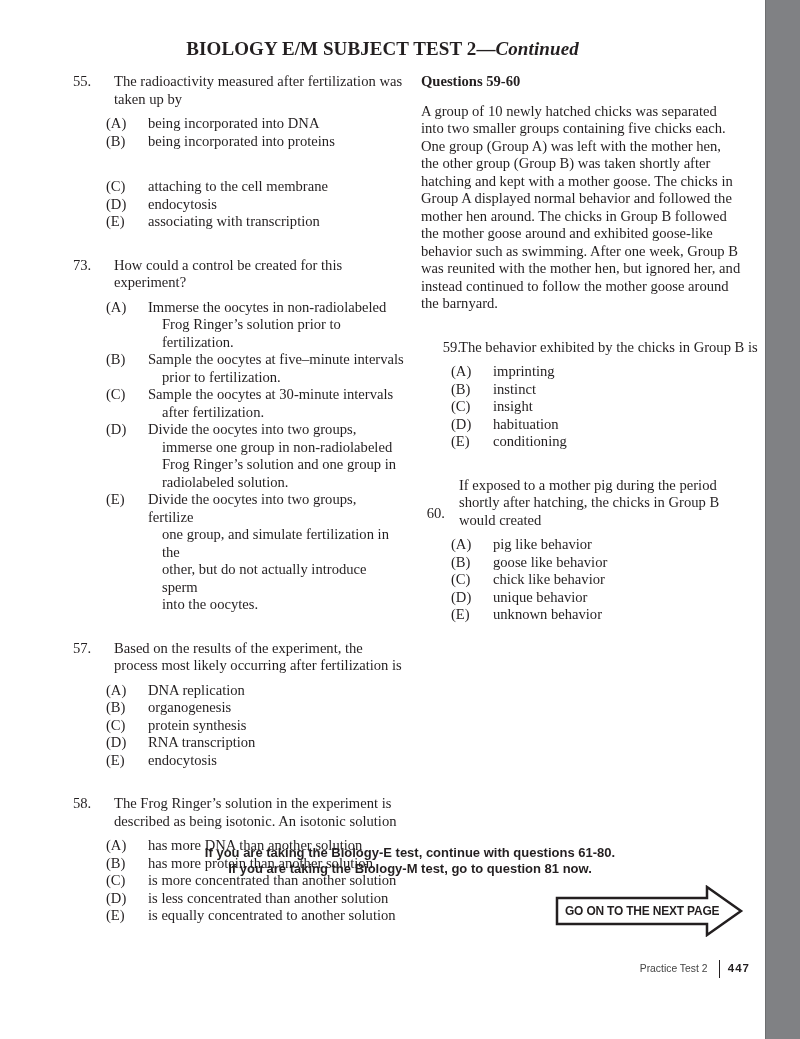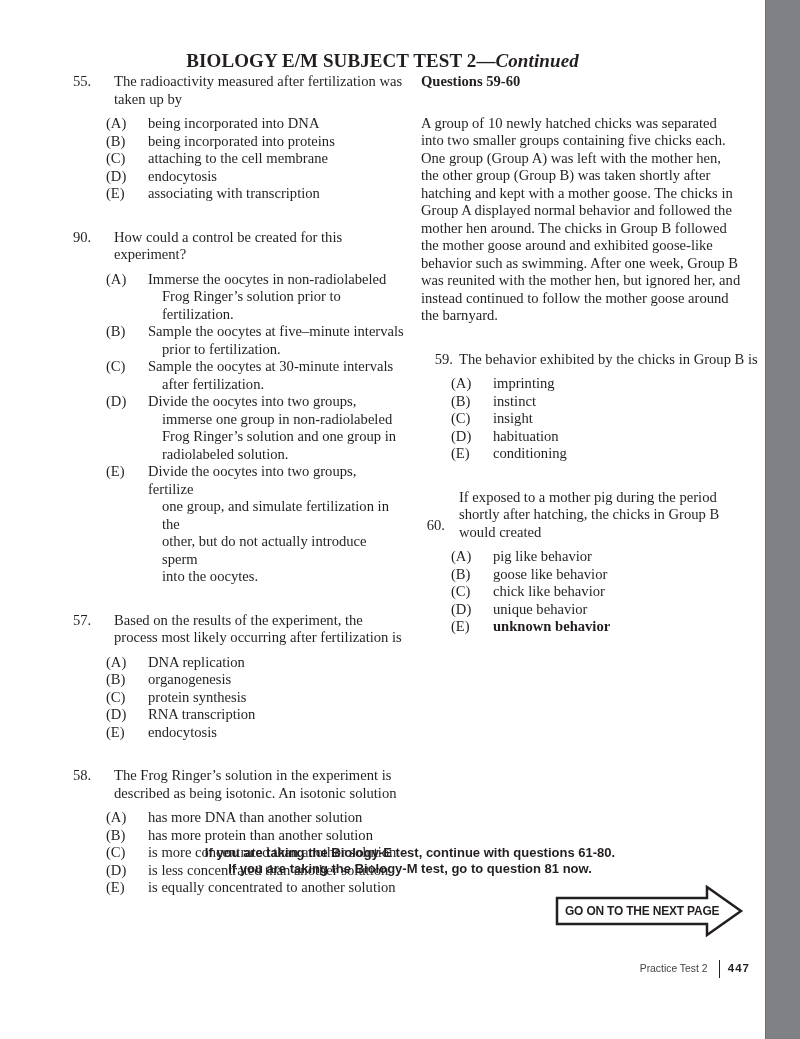--- a/index.html
+++ b/index.html
@@ -2,36 +2,36 @@
 <html><head>
 <meta charset="utf-8">
 <style>
   html, body { margin: 0; padding: 0; }
   body {
     width: 800px; height: 1039px; position: relative; overflow: hidden;
     background: #ffffff; color: #231f20;
     font-family: "Liberation Serif", serif;
   }
   .sidebar { position: absolute; left: 765px; top: 0; width: 35px; height: 1039px; background: #808184; border-left: 1px solid #6d6e70; }
-  .title { position: absolute; top: 38px; left: 0; width: 765px; text-align: center; font-weight: bold; font-size: 19px; letter-spacing: 0.1px; margin-top: 12px; }
+  .title { position: absolute; top: 38px; left: 0; width: 765px; text-align: center; font-weight: bold; font-size: 19px; letter-spacing: 0.1px; }
   .title i { font-style: italic; }
   .col { position: absolute; top: 73px; font-size: 14.6px; line-height: 17.5px; }
   .col-left { left: 55px; width: 350px; }
   .col-right { left: 421px; width: 340px; }
   .q { position: relative; padding-left: 51px; }
   .q .num { position: absolute; left: 4px; top: 0; width: 46px; text-align: center; }
   .q .stem { display: block; margin-left: 8px; }
   .opts { margin-top: 7px; }
   .opt { position: relative; padding-left: 42px; }
   .opt .lbl { position: absolute; left: 0; top: 0; }
   .opt.hang .txt { display: block; padding-left: 0; }
   .opt.hang { padding-left: 42px; }
   .opt.hang .cont { display: block; padding-left: 14px; }
   .gap-q { height: 26px; }
-  .passage-title { font-weight: bold; margin-bottom: 24px; }
+  .passage-title { font-weight: bold; margin-bottom: 12px; }
   .passage { margin-bottom: 26px; }
   .col-right .q { padding-left: 31px; }
   .col-right .q .num { width: 26px; text-align: right; }
   .notice { position: absolute; top: 845px; left: 0; width: 820px; text-align: center; font-family: "Liberation Sans", sans-serif; font-weight: bold; font-size: 13px; line-height: 16px; }
   .next-arrow { position: absolute; left: 555px; top: 885px; width: 190px; height: 52px; }
   .next-arrow svg { position: absolute; left: 0; top: 0; }
   .next-arrow .txt { position: absolute; left: 10px; top: 18px; font-family: "Liberation Sans", sans-serif; font-weight: bold; font-size: 13px; letter-spacing: -0.2px; transform: scaleX(0.92); transform-origin: left center; white-space: nowrap; }
   .footer { position: absolute; top: 960px; left: 560px; width: 190px; font-family: "Liberation Sans", sans-serif; font-size: 11.5px; text-align: right; white-space: nowrap; }
   .footer .sep { display: inline-block; width: 1px; height: 18px; background: #231f20; vertical-align: middle; margin: 0 8px; }
   .footer .pg { font-weight: bold; letter-spacing: 1px; }
@@ -53,35 +53,35 @@
         <div class="opt">
           <span class="lbl">(A)</span>
           <span class="txt" style="display: block;">being incorporated into DNA</span>
         </div>
         <div class="opt">
           <span class="lbl">(B)</span>
           <span class="txt" style="display: block;">being incorporated into proteins</span>
         </div>
         <div class="opt">
           <span class="lbl">(C)</span>
-          <span class="txt" style="display: block;">attaching to the cell membrane</span>
+          <span class="txt" style="display: block; margin-top: 28px;">attaching to the cell membrane</span>
         </div>
         <div class="opt">
           <span class="lbl">(D)</span>
           <span class="txt" style="display: block;">endocytosis</span>
         </div>
         <div class="opt">
           <span class="lbl">(E)</span>
           <span class="txt" style="display: block;">associating with transcription</span>
         </div>
       </div>
       <div class="gap-q"></div>
     </div>
     <div class="q">
-      <span class="num">90.</span>
+      <span class="num">73.</span>
       <span class="stem">How could a control be created for this experiment?</span>
       <div class="opts">
         <div class="opt hang" style="padding-left: 42px;">
           <span class="lbl">(A)</span>
           <span class="txt" style="display: block;">Immerse the oocytes in non-radiolabeled</span>
           <span class="cont">Frog Ringer’s solution prior to</span>
           <span class="cont">fertilization.</span>
         </div>
         <div class="opt hang" style="padding-left: 42px;">
           <span class="lbl">(B)</span>
@@ -178,21 +178,21 @@
       <div>Group A displayed normal behavior and followed the</div>
       <div>mother hen around.  The chicks in Group B followed</div>
       <div>the mother goose around and exhibited goose-like</div>
       <div>behavior such as swimming.  After one week, Group B</div>
       <div>was reunited with the mother hen, but ignored her, and</div>
       <div>instead continued to follow the mother goose around</div>
       <div>the barnyard.</div>
     </div>
   <div id="right-qs">
       <div class="q" style="padding-left: 30px;">
-        <span class="num" style="width: 24px; left: 8px;">59.</span>
+        <span class="num" style="width: 24px; left: 16px;">59.</span>
         <span class="stem">The behavior exhibited by the chicks in Group B is</span>
         <div class="opts">
           <div class="opt">
             <span class="lbl">(A)</span>
             <span class="txt" style="display: block;">imprinting</span>
           </div>
           <div class="opt">
             <span class="lbl">(B)</span>
             <span class="txt" style="display: block;">instinct</span>
           </div>
@@ -228,21 +228,21 @@
           <div class="opt">
             <span class="lbl">(C)</span>
             <span class="txt" style="display: block;">chick like behavior</span>
           </div>
           <div class="opt">
             <span class="lbl">(D)</span>
             <span class="txt" style="display: block;">unique behavior</span>
           </div>
           <div class="opt">
             <span class="lbl">(E)</span>
-            <span class="txt" style="display: block; font-weight: bold;">unknown behavior</span>
+            <span class="txt" style="display: block;">unknown behavior</span>
           </div>
         </div>
       </div>
     </div>
 </div>
 
 <div class="notice">
   <div>If you are taking the Biology-E test, continue with questions 61-80.</div>
   <div>If you are taking the Biology-M test, go to question 81 now.</div>
 </div>

